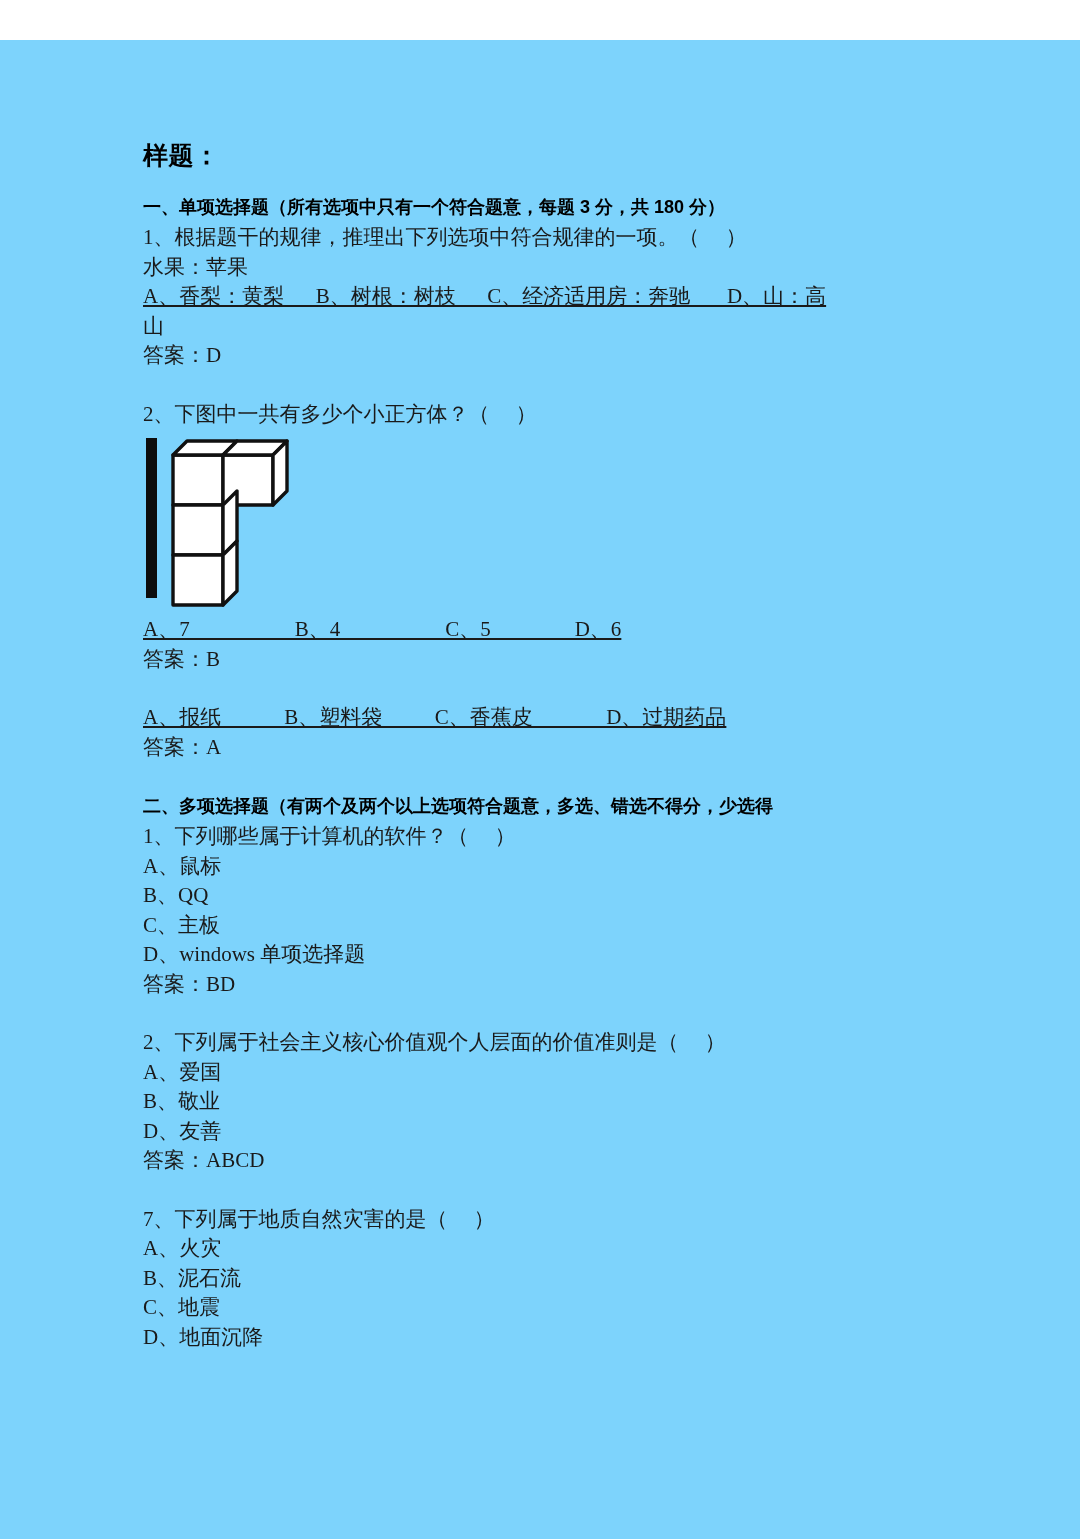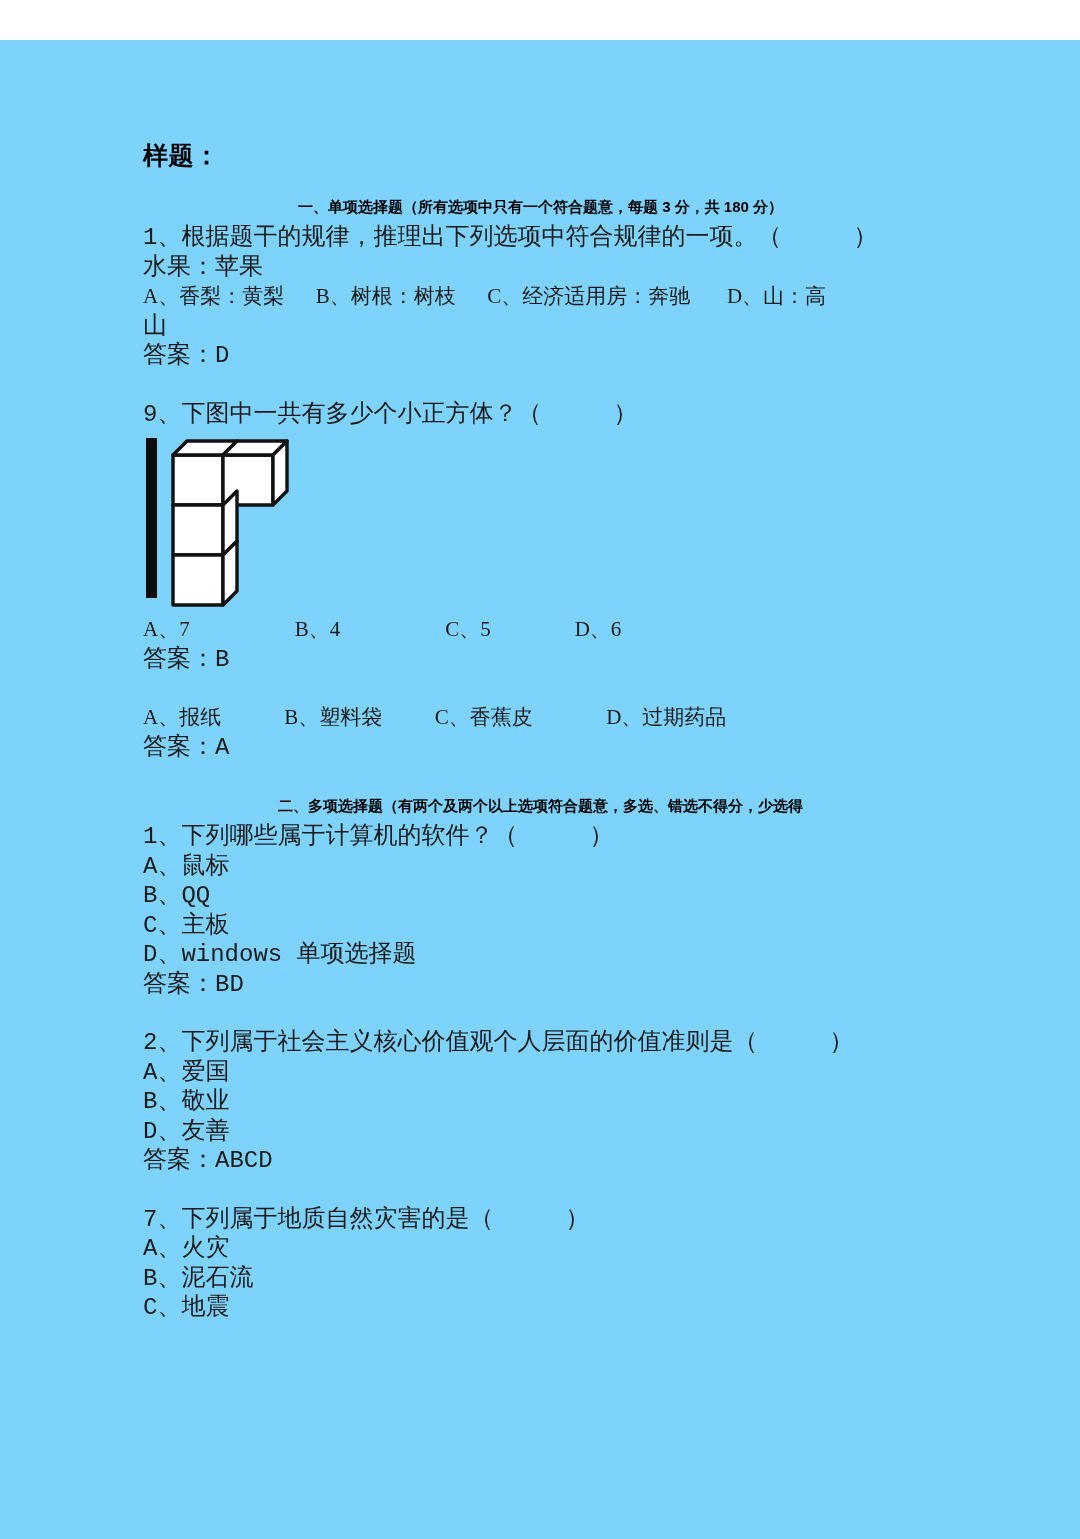--- a/index.html
+++ b/index.html
@@ -32,49 +32,49 @@
     letter-spacing: 0.5px;
     color: #000;
     margin: 0 0 22px 0;
     line-height: 1.2;
   }
 
   
   .section-heading {
     font-family: "Liberation Sans", "DejaVu Sans", sans-serif;
     font-weight: bold;
-    font-size: 15px;
+    font-size: 18px;
     line-height: 30px;
     color: #000;
     margin: 0 0 1px 0;
     letter-spacing: 0px;
-    text-align: center;
   }
 
   
   .line {
-    font-family: Liberation Mono, monospace;
-    font-size: 24px;
+    font-family: Liberation Serif, serif;
+    font-size: 21px;
     line-height: 29.5px;
     color: #1a1a1a;
     white-space: pre-wrap;
     margin: 0;
   }
 
   .q-stem { margin-top: 0; }
 
   .gap { height: 29px; }
 
   
   .opt-row {
     font-family: "Liberation Serif", "DejaVu Serif", serif;
     font-size: 21px;
     line-height: 29.5px;
     color: #1a1a1a;
     white-space: pre;
+    text-decoration: underline;
   }
 
   
   .figure-wrap {
     position: relative;
     height: 176px;
     margin: 4px 0 6px 0;
   }
   .figure-wrap svg {
     position: absolute;
@@ -93,21 +93,21 @@
     <div class="section-heading">一、单项选择题（所有选项中只有一个符合题意，每题 3 分，共 180 分）</div>
 
     <div class="line q-stem">1、根据题干的规律，推理出下列选项中符合规律的一项。（     ）</div>
     <div class="line">水果：苹果</div>
     <div class="opt-row">A、香梨：黄梨      B、树根：树枝      C、经济适用房：奔驰       D、山：高</div>
     <div class="line">山</div>
     <div class="line">答案：D</div>
 
     <div class="gap"></div>
 
-    <div class="line q-stem">9、下图中一共有多少个小正方体？（     ）</div>
+    <div class="line q-stem">2、下图中一共有多少个小正方体？（     ）</div>
 
     <div class="figure-wrap">
       <svg width="300" height="176" viewBox="0 0 300 176" aria-hidden="true">
 
         <rect x="3" y="5" width="11" height="160" fill="#0d0d0d"></rect>
 
         <g fill="#ffffff" stroke="#111111" stroke-width="3.4" stroke-linejoin="round" stroke-linecap="round">
 
           <path d="M 30 22 L 80 22 L 80 72 L 30 72 Z"></path>
 
@@ -156,15 +156,16 @@
     <div class="line">B、敬业</div>
     <div class="line">D、友善</div>
     <div class="line">答案：ABCD</div>
 
     <div class="gap"></div>
 
     <div class="line q-stem">7、下列属于地质自然灾害的是（     ）</div>
     <div class="line">A、火灾</div>
     <div class="line">B、泥石流</div>
     <div class="line">C、地震</div>
+    <div class="line">D、地面沉降</div>
 
   </div>
 </div>
 
 </body></html>

